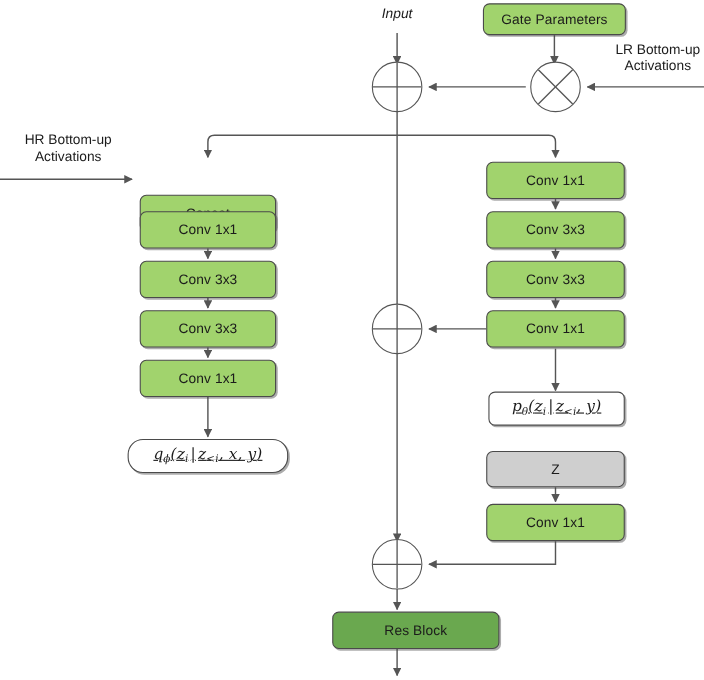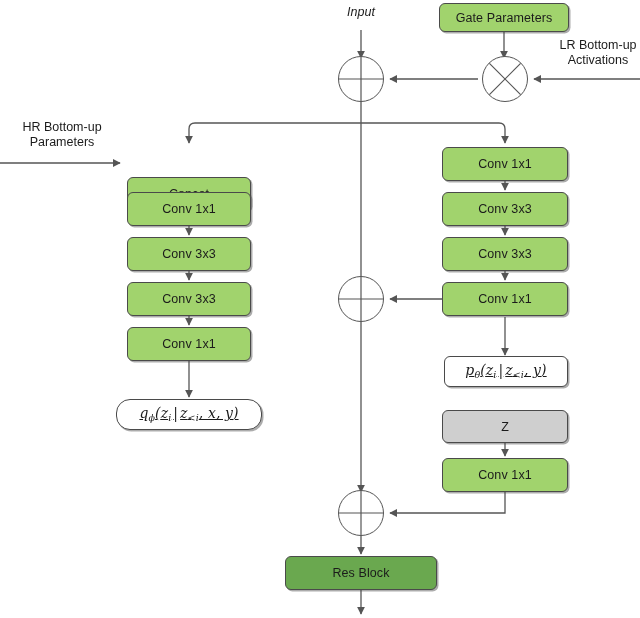--- a/index.html
+++ b/index.html
@@ -167,21 +167,21 @@
       <line x1="0" y1="22" x2="44" y2="22" stroke="#555" stroke-width="1.2"></line>
     </svg>
   </div>
 
   <div class="label" style="left:331px; top:5px; width:60px;font-style:italic;">Input</div>
 
   <div class="label" style="left:544px; top:38px; width:108px;">LR Bottom-up
 Activations</div>
 
   <div class="label" style="left:6px; top:120px; width:112px;">HR Bottom-up
-Parameters</div>
+Activations</div>
 
   <div class="node green" style="left:439px; top:3px; width:130px; height:29px;">Gate Parameters</div>
 
   <div class="node green" style="left:127px; top:147px; width:124px; height:34px;margin-top:30px;">Concat</div>
 
   <div class="node green" style="left:127px; top:192px; width:124px; height:34px;">Conv 1x1</div>
 
   <div class="node green" style="left:127px; top:237px; width:124px; height:34px;">Conv 3x3</div>
 
   <div class="node green" style="left:127px; top:282px; width:124px; height:34px;">Conv 3x3</div>
@@ -201,15 +201,15 @@
   <div class="node green" style="left:442px; top:282px; width:126px; height:34px;">Conv 1x1</div>
 
   <div class="node plain formula" style="left:444px; top:356px; width:124px; height:31px;">
     <span><span>p</span><span class="sub greek">θ</span><span>(</span><span>z</span><span class="sub">i</span><span class="bar">|</span><span>z</span><span class="sub">&lt;i</span><span>, y</span><span>)</span></span>
   </div>
 
   <div class="node gray" style="left:442px; top:410px; width:126px; height:33px;">Z</div>
 
   <div class="node green" style="left:442px; top:458px; width:126px; height:34px;">Conv 1x1</div>
 
-  <div class="node darkgreen" style="left:285px; top:556px; width:152px; height:34px;">Res Block</div>
+  <div class="node darkgreen" style="left:302px; top:556px; width:152px; height:34px;">Res Block</div>
 
 </div>
 
 </body></html>

